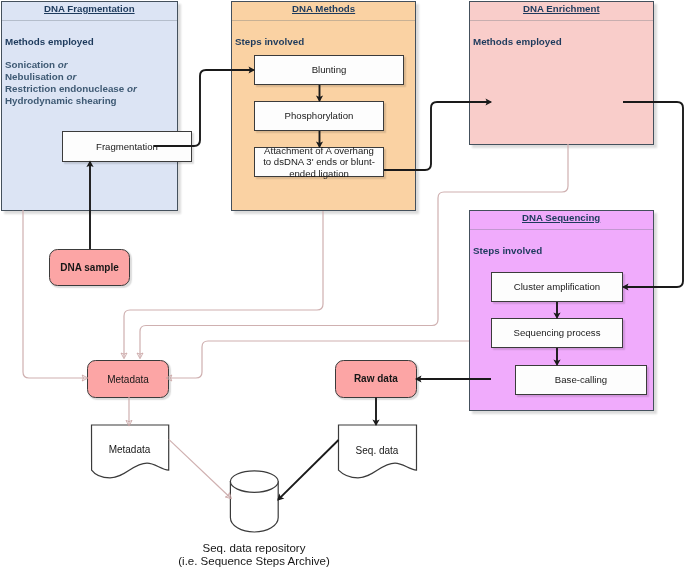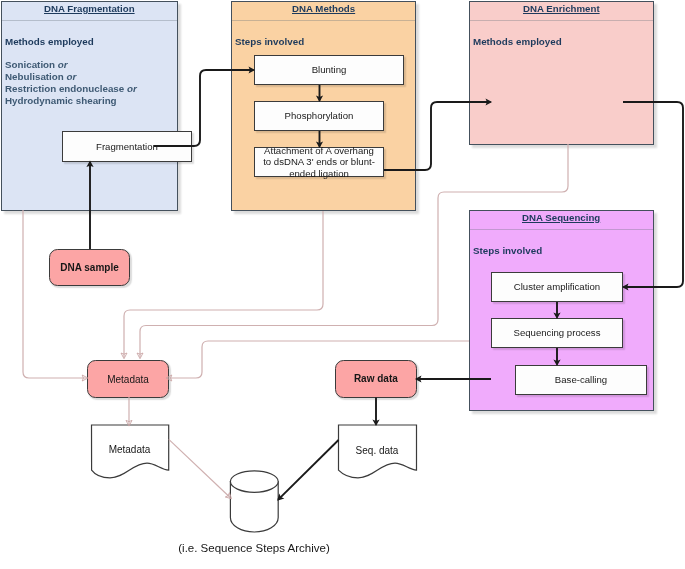--- a/index.html
+++ b/index.html
@@ -114,20 +114,21 @@
     <path id="doc-seqdata" d="M338.5 425 L416.5 425 L416.5 470.2 C409 469.5 403 463.2 395 463.2 C381 463.2 373 477.9 358 477.9 C349 477.9 343 474.8 338.5 470.2 Z" fill="#ffffff" stroke="#3b3b3b" stroke-width="1.2"></path>
 
     <path d="M230.4 481.6 L230.4 517.5 C230.4 525.6 241.1 532 254.3 532 C267.5 532 278.2 525.6 278.2 517.5 L278.2 481.6 Z" fill="#ffffff" stroke="#3b3b3b" stroke-width="1.2"></path>
     <ellipse cx="254.3" cy="481.6" rx="23.9" ry="10.7" fill="#ffffff" stroke="#3b3b3b" stroke-width="1.2"></ellipse>
   </svg>
 
   <div class="doclbl" style="left:91px;top:444px;width:77px;">Metadata</div>
   <div class="doclbl" style="left:338px;top:444.5px;width:78px;">Seq. data</div>
 
   <div class="caption" style="top:542px;left:104px;width:300px;">
+    <div>Seq. data repository</div>
     <div>(i.e. Sequence Steps Archive)</div>
   </div>
 
   <svg class="layer" id="edges" viewBox="0 0 685 569">
     <defs>
       <marker id="ah-black" markerWidth="9" markerHeight="9" refX="5.1" refY="3.6" orient="auto" markerUnits="userSpaceOnUse" overflow="visible">
         <path d="M0,0 L6.6,3.6 L0,7.2 L1.4,3.6 Z" fill="#1a1a1a"></path>
       </marker>
       <marker id="ah-pink" markerWidth="12" markerHeight="12" refX="4.6" refY="3.4" orient="auto" markerUnits="userSpaceOnUse" overflow="visible">
         <path d="M0.4,0.4 L6.1,3.4 L0.4,6.4 L1.6,3.4 Z" fill="none" stroke="#c8a2a2" stroke-width="0.85" stroke-linejoin="miter" stroke-linecap="butt"></path>

